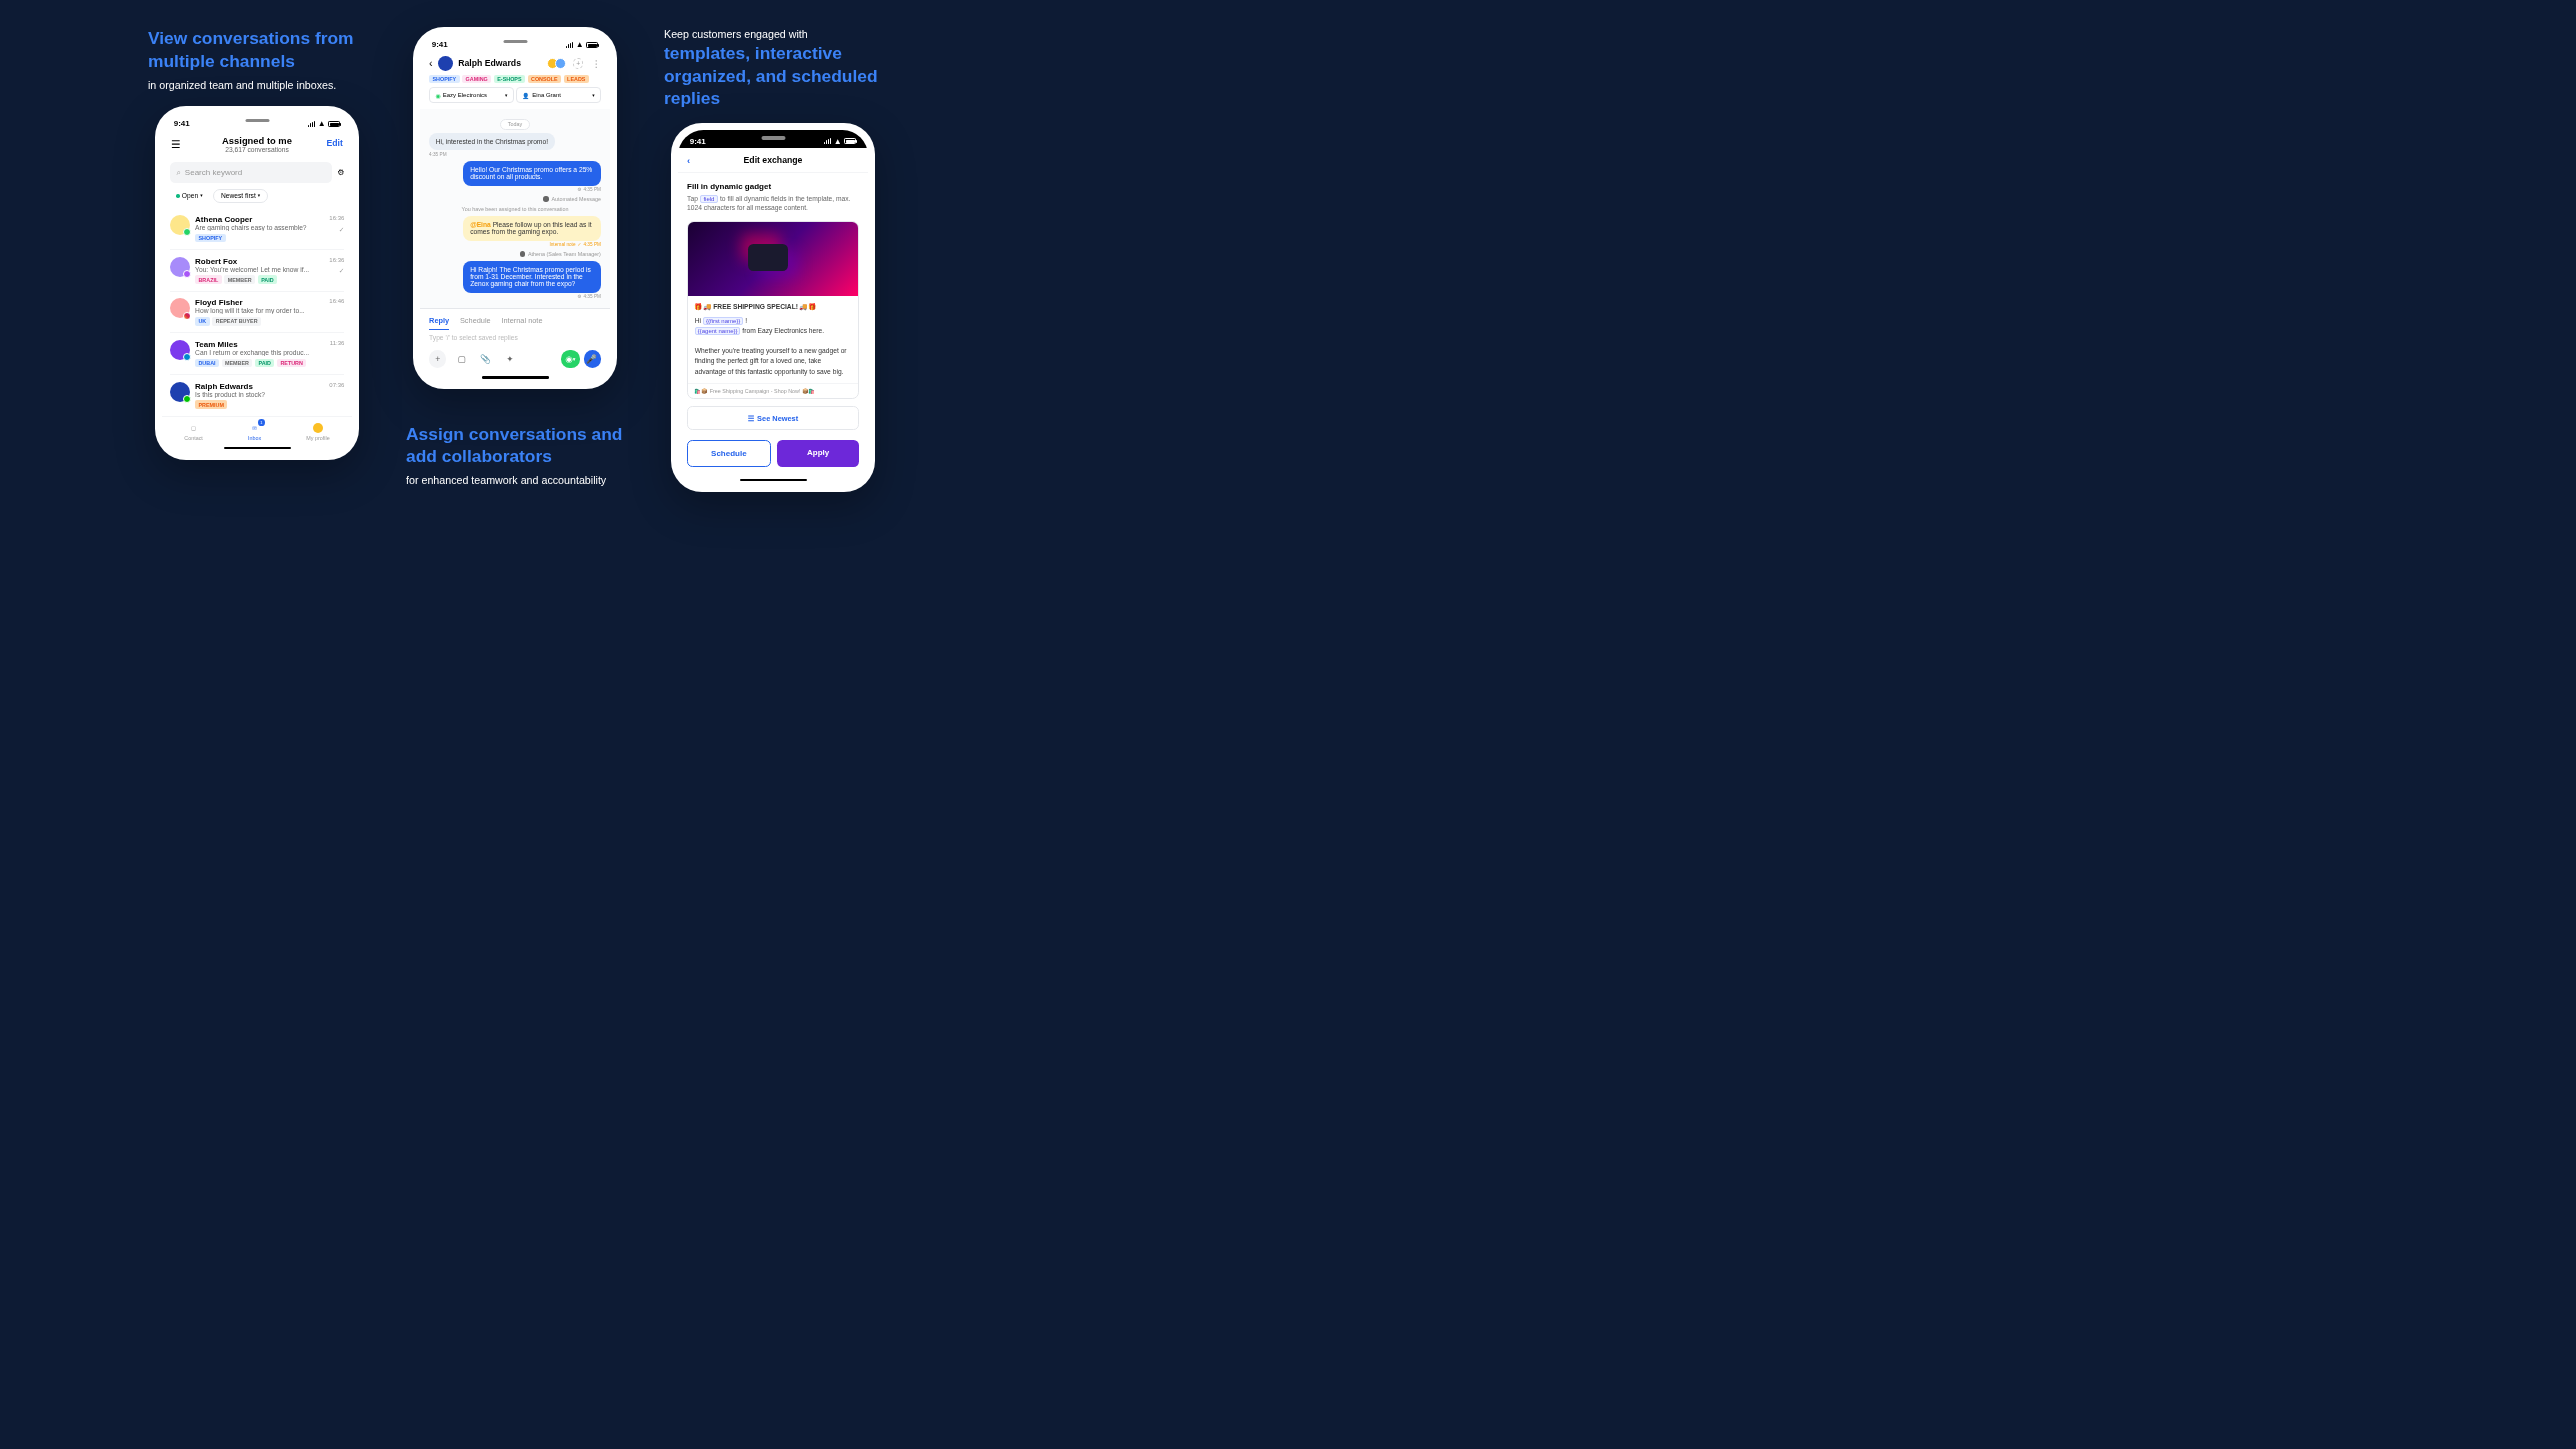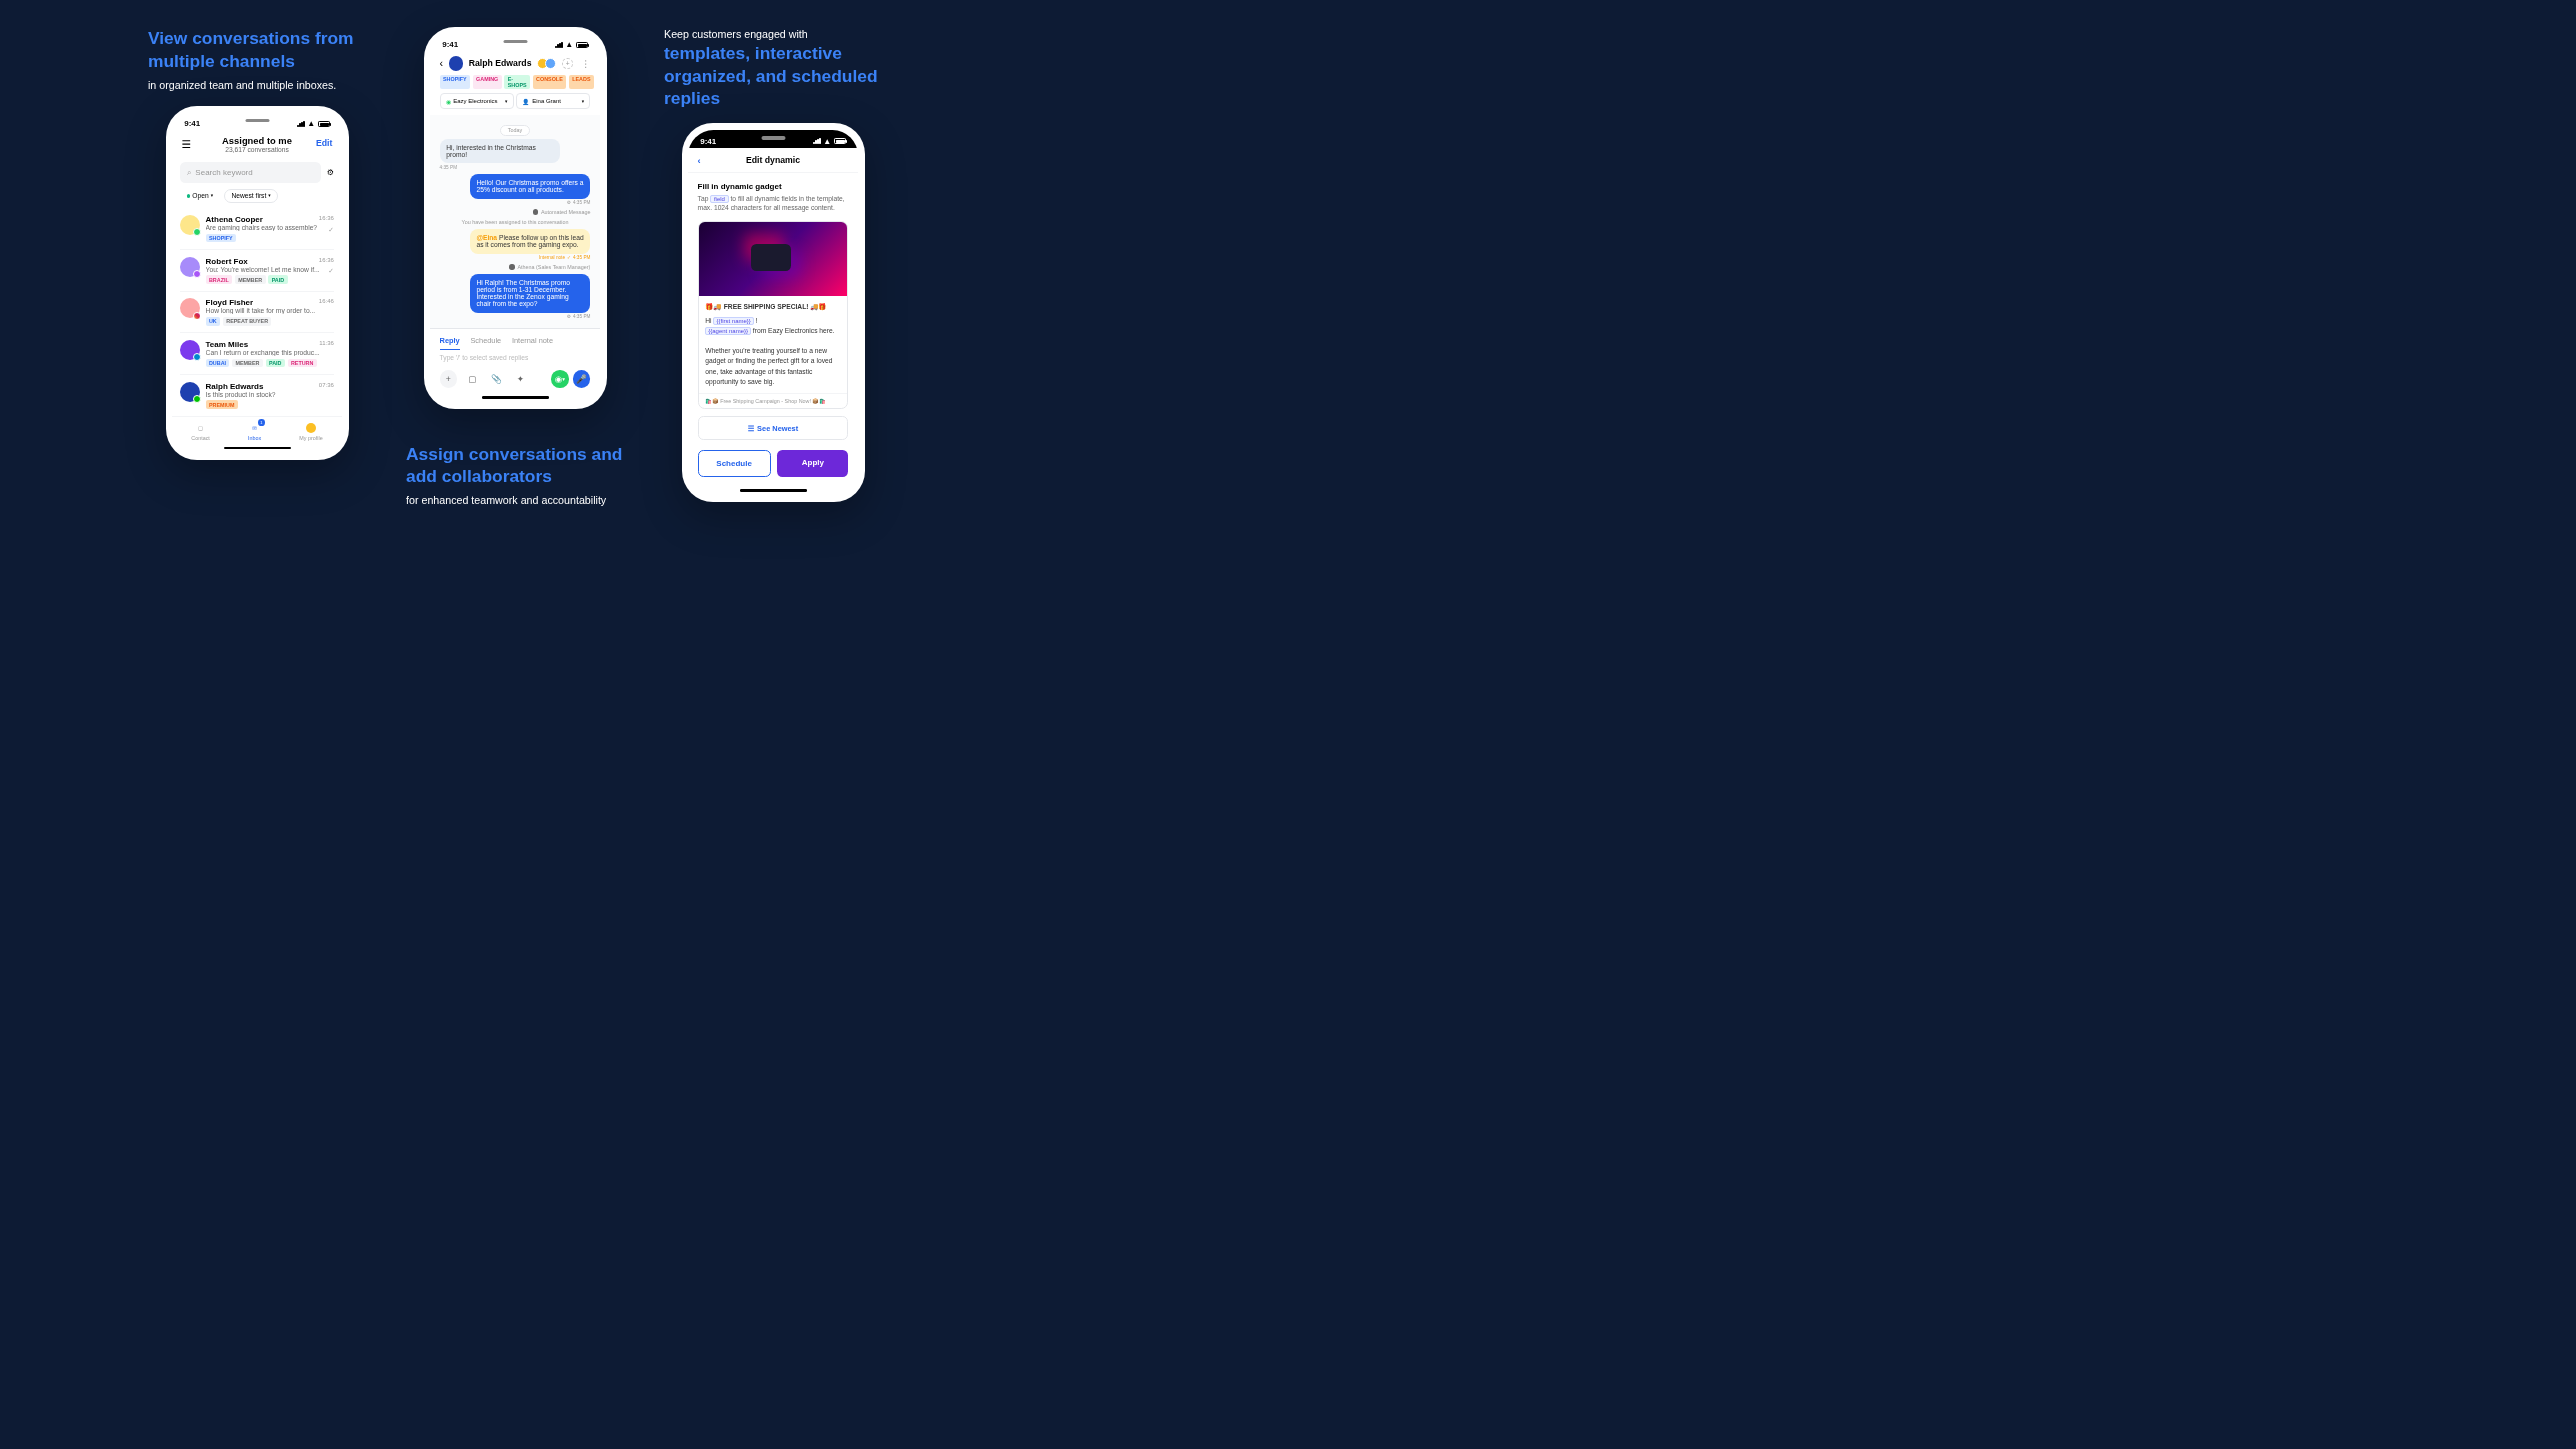--- a/index.html
+++ b/index.html
@@ -3,21 +3,21 @@
 <meta charset="utf-8">
 <style>
 * { margin: 0; padding: 0; box-sizing: border-box; font-family: -apple-system, BlinkMacSystemFont, 'Segoe UI', sans-serif; }
 body { background: #0d1b34; width: 1030px; height: 580px; }
 .container { display: flex; justify-content: center; padding: 27px 148px; gap: 40px; }
 .column { flex: 1; display: flex; flex-direction: column; }
 .heading-blue { color: #3b82f6; font-size: 17.4px; font-weight: 600; line-height: 1.3; margin-bottom: 5.4px; }
 .heading-white { color: #fff; font-size: 10.7px; font-weight: 400; margin-bottom: 13.4px; line-height: 1.4; }
 .column2 .phone { margin-bottom: 20px; }
 .column2 .heading-blue { margin-top: 13.4px; }
-.phone { background: #fff; border-radius: 31px; padding: 6.7px; width: 183px; position: relative; box-shadow: 0 13.4px 40px rgba(0,0,0,0.3); align-self: center; }
+.phone { background: #fff; border-radius: 31px; padding: 6.7px; width: 204px; position: relative; box-shadow: 0 13.4px 40px rgba(0,0,0,0.3); align-self: center; }
 .phone-inner { background: #fff; border-radius: 25.5px; overflow: hidden; position: relative; }
 .notch { position: absolute; top: 0; left: 50%; transform: translateX(-50%); width: 81px; height: 16px; background: #fff; border-radius: 0 0 9.4px 9.4px; z-index: 10; display:flex; align-items:center; justify-content:center; }
 .notch-dark .notch { background: #000; }
 .notch::after { content:''; width: 24px; height: 3.4px; background: #888; border-radius: 2px; }
 .status-bar { display: flex; justify-content: space-between; align-items: center; padding: 6.7px 12px 2.7px; font-size: 8px; font-weight: 700; }
 .status-icons { display: flex; gap: 2.7px; align-items: center; }
 .status-bar-dark { background: #000; color: #fff; }
 .signal { display:inline-flex; gap:0.7px; align-items:flex-end; }
 .signal span { width:1.3px; background:currentColor; border-radius:0.7px; }
 .signal span:nth-child(1){height:2.7px}.signal span:nth-child(2){height:4px}.signal span:nth-child(3){height:5.4px}.signal span:nth-child(4){height:6.7px}
@@ -388,21 +388,21 @@
                 <span></span>
                 <span></span>
                 <span></span>
               </div>
               <span>▲</span>
               <div class="battery"></div>
           </div>
         </div>
         <div class="p3-header">
           <span class="p3-back">‹</span>
-          <span>Edit dynamic</span>
+          <span>Edit exchange</span>
         </div>
         <div class="p3-body">
           <div class="p3-title">Fill in dynamic gadget</div>
           <div class="p3-desc">
             <span>Tap </span><span class="field-chip">field</span><span> to fill all dynamic fields in the template, max. 1024 characters for all message content.</span>
           </div>
           <div class="p3-card">
             <div class="p3-img"></div>
             <div class="p3-card-body">
               <div class="p3-card-title">🎁🚚 FREE SHIPPING SPECIAL! 🚚🎁</div>

